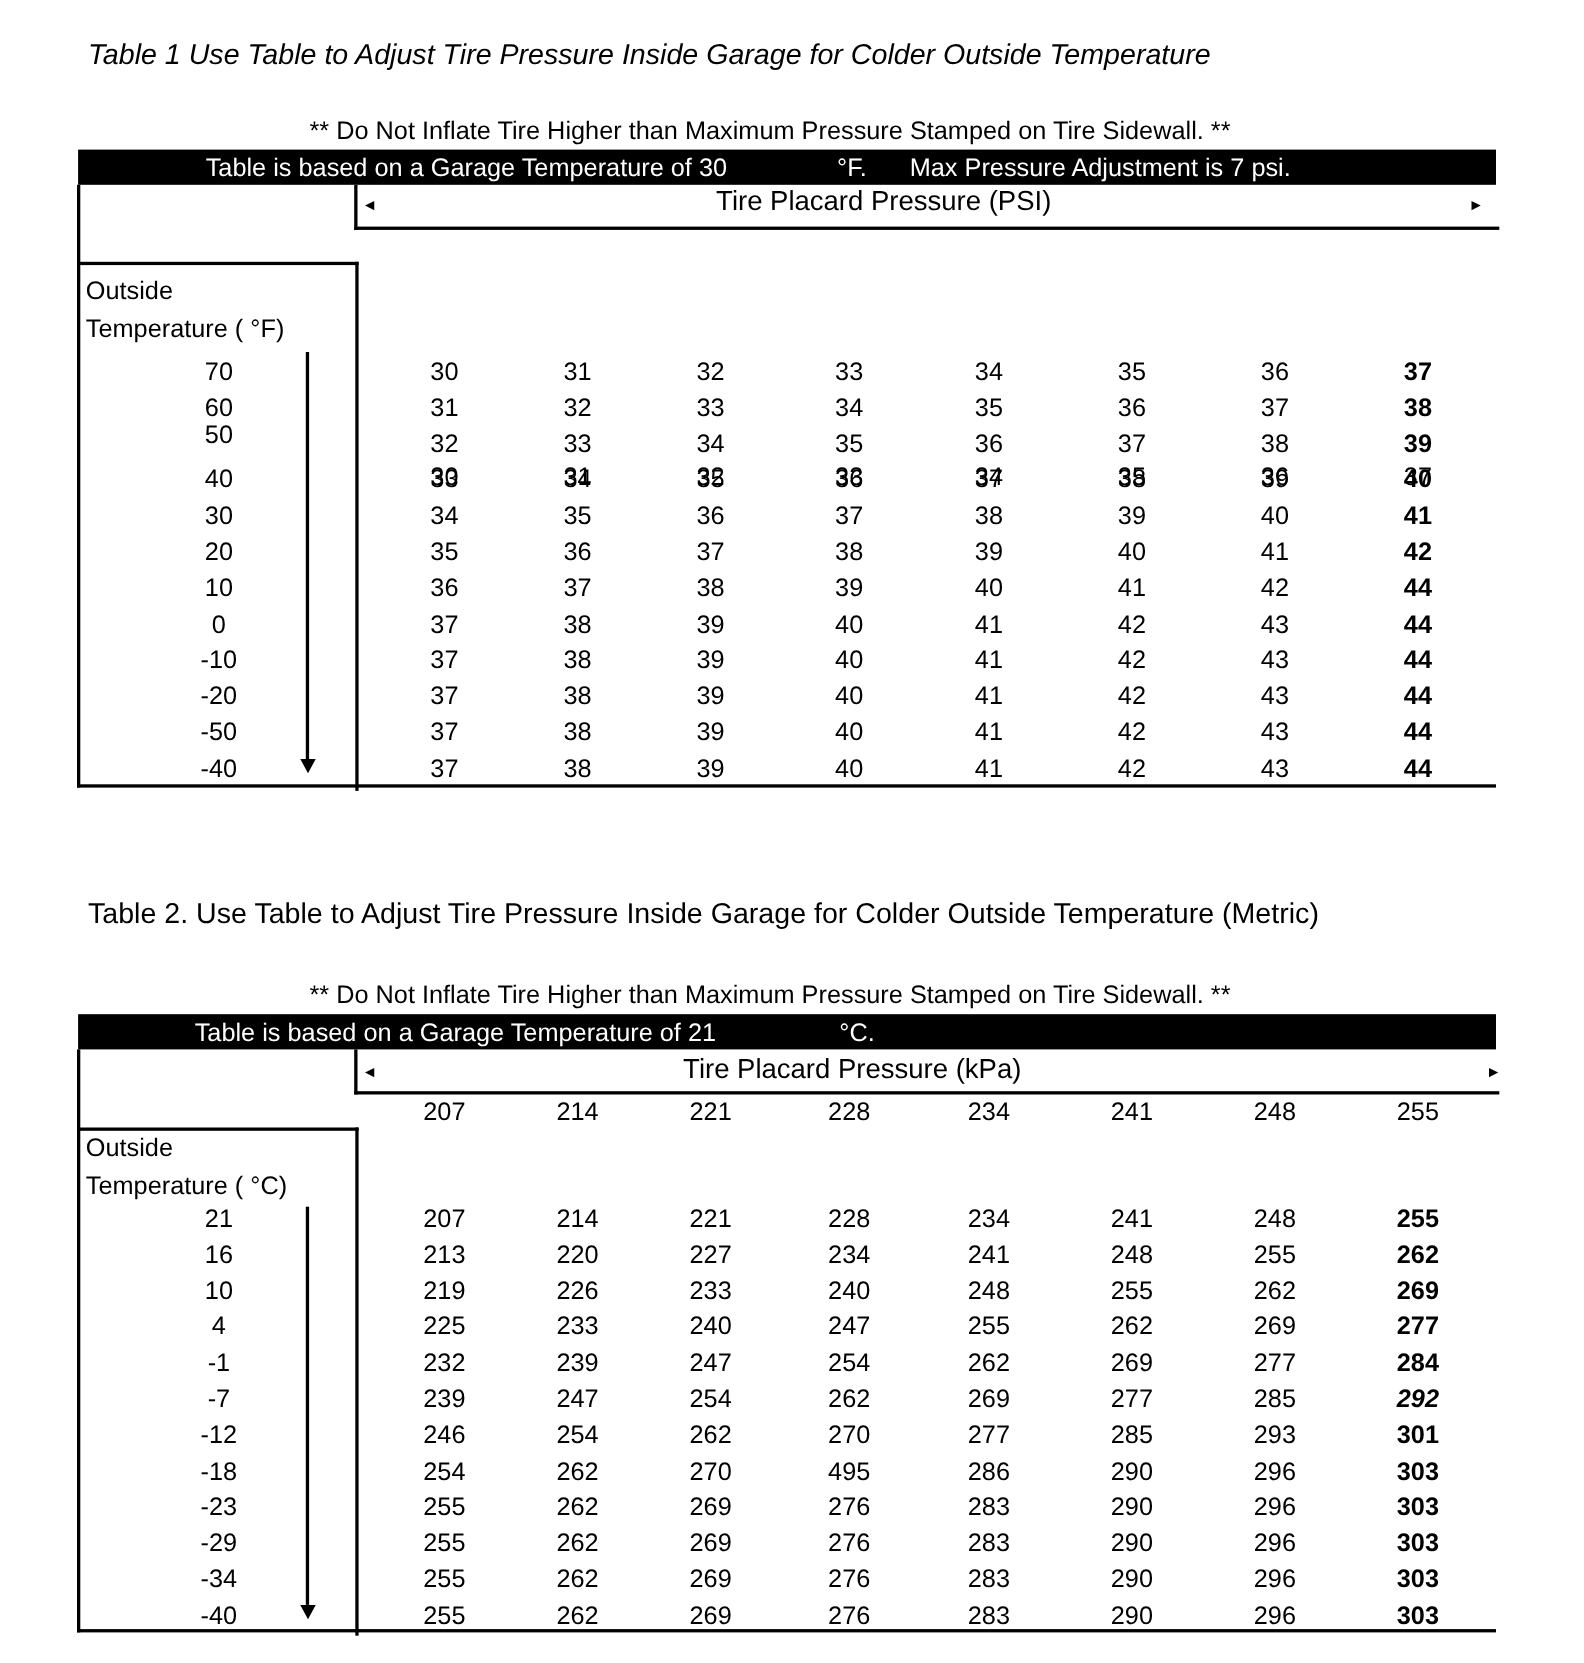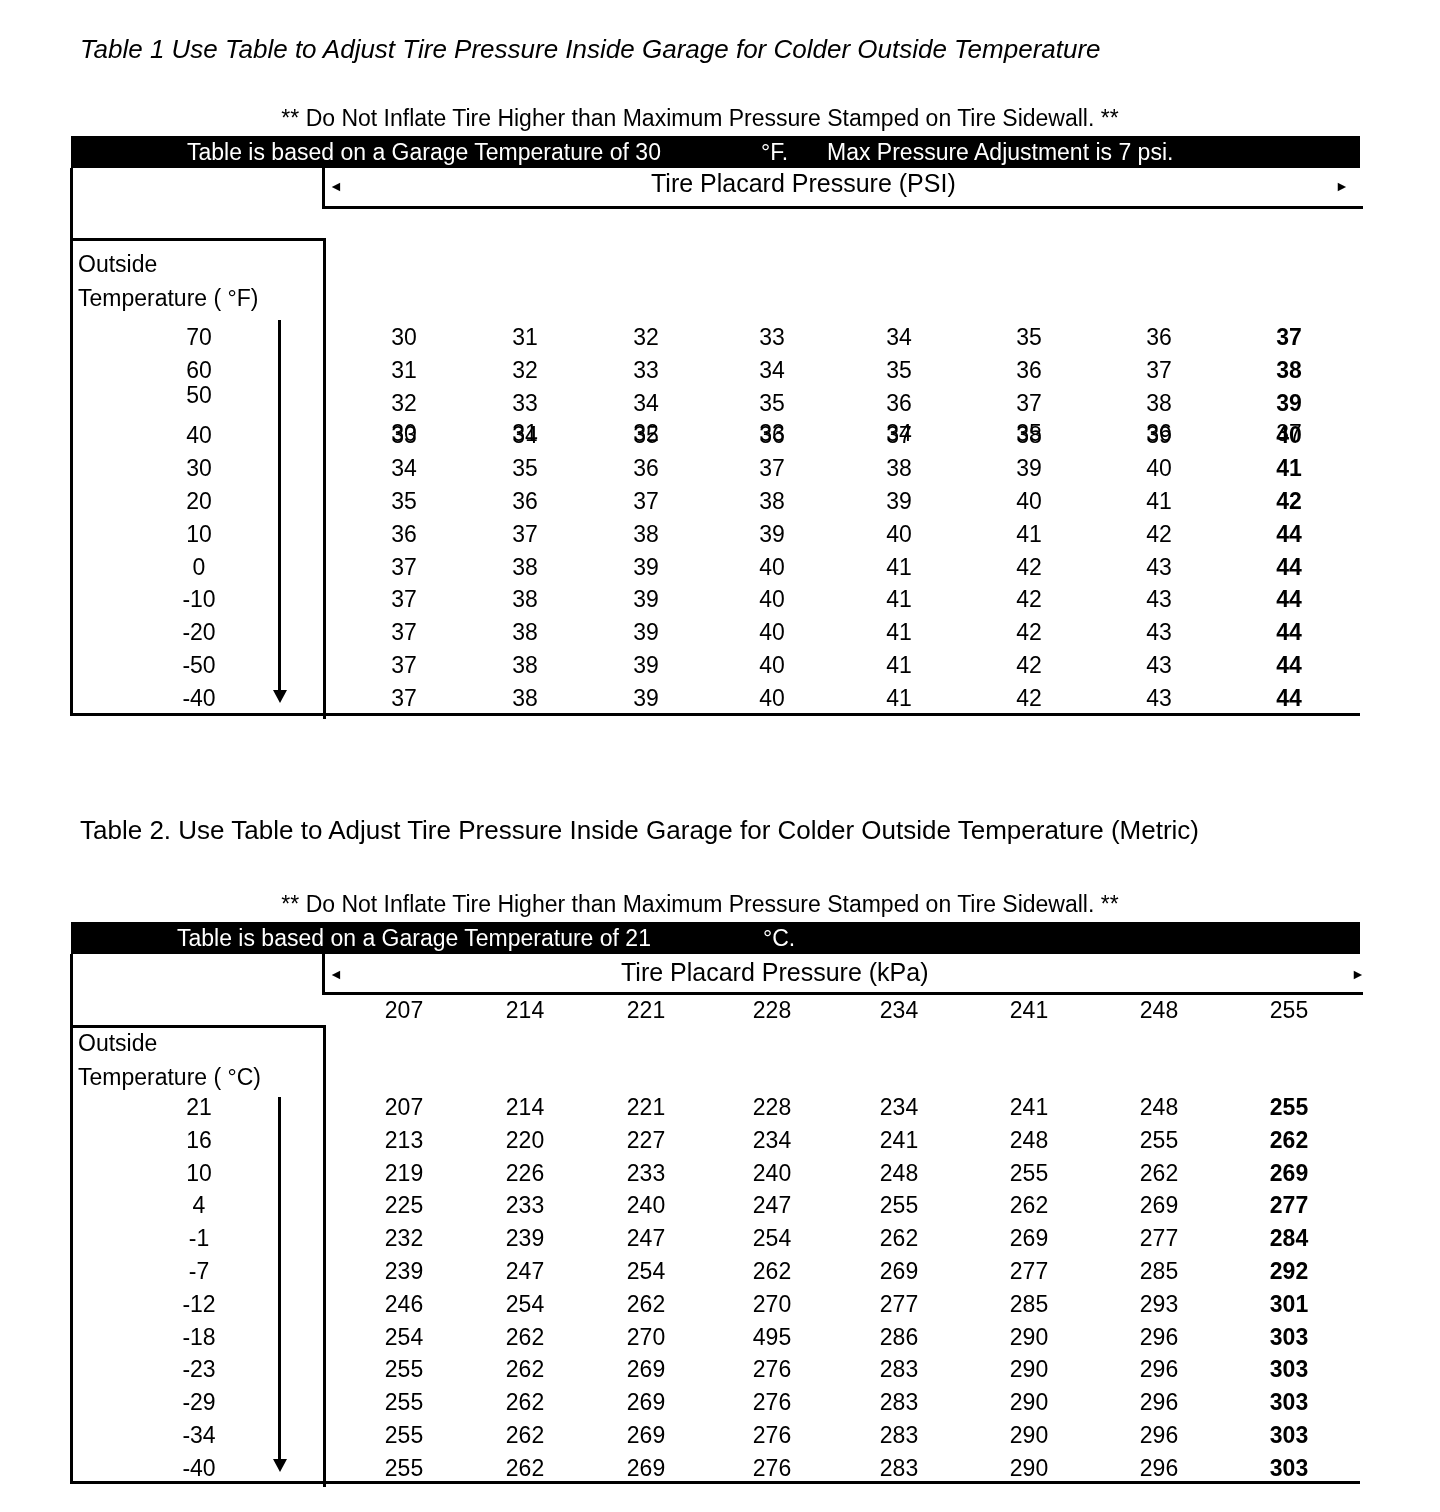--- a/index.html
+++ b/index.html
@@ -262,21 +262,21 @@
       <div class="abs cell" style="left: 1119px; top: 1225.2px;">277</div>
       <div class="abs cell b" style="left: 1249px; top: 1225.2px;">284</div>
       <div class="abs temp" style="left: 159px; top: 1258px;">-7</div>
       <div class="abs cell" style="left: 364px; top: 1258px;">239</div>
       <div class="abs cell" style="left: 485px; top: 1258px;">247</div>
       <div class="abs cell" style="left: 606px; top: 1258px;">254</div>
       <div class="abs cell" style="left: 732px; top: 1258px;">262</div>
       <div class="abs cell" style="left: 859px; top: 1258px;">269</div>
       <div class="abs cell" style="left: 989px; top: 1258px;">277</div>
       <div class="abs cell" style="left: 1119px; top: 1258px;">285</div>
-      <div class="abs cell b" style="left: 1249px; top: 1258px;">292</div>
+      <div class="abs cell b" style="left: 1249px; top: 1258px; font-style: italic;">292</div>
       <div class="abs temp" style="left: 159px; top: 1290.8px;">-12</div>
       <div class="abs cell" style="left: 364px; top: 1290.8px;">246</div>
       <div class="abs cell" style="left: 485px; top: 1290.8px;">254</div>
       <div class="abs cell" style="left: 606px; top: 1290.8px;">262</div>
       <div class="abs cell" style="left: 732px; top: 1290.8px;">270</div>
       <div class="abs cell" style="left: 859px; top: 1290.8px;">277</div>
       <div class="abs cell" style="left: 989px; top: 1290.8px;">285</div>
       <div class="abs cell" style="left: 1119px; top: 1290.8px;">293</div>
       <div class="abs cell b" style="left: 1249px; top: 1290.8px;">301</div>
       <div class="abs temp" style="left: 159px; top: 1323.6px;">-18</div>

